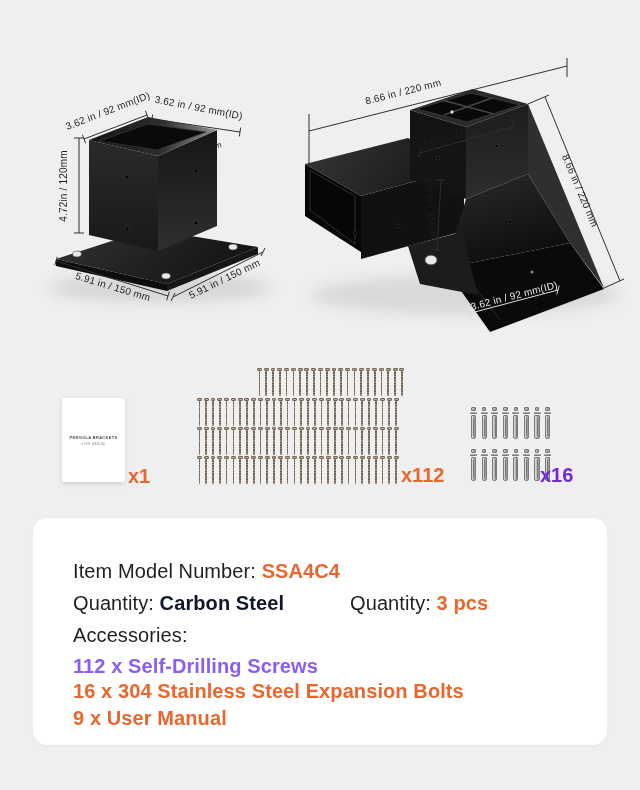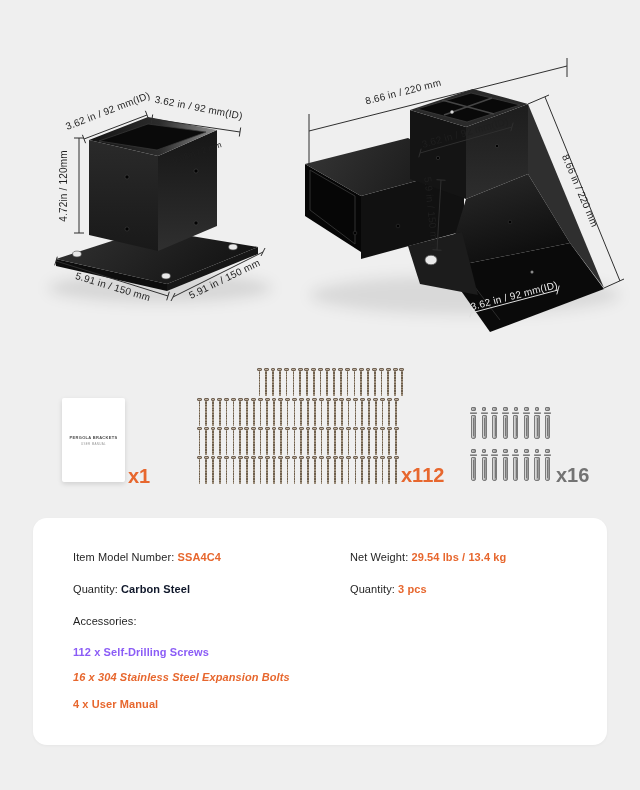--- a/index.html
+++ b/index.html
@@ -54,21 +54,21 @@
     position:absolute;font-size:20px;font-weight:bold;white-space:nowrap;
   }
 
   
   .spec-card{
     position:absolute;left:33px;top:518px;width:574px;height:227px;
     background:#ffffff;border-radius:14px;
     box-shadow:0 1px 3px rgba(0,0,0,.04);
   }
   .spec-line{
-    position:absolute;font-size:11px;color:#1f1f1f;white-space:nowrap;letter-spacing:.1px;
+    position:absolute;font-size:20px;color:#1f1f1f;white-space:nowrap;letter-spacing:.1px;margin-top:9px;
   }
   .spec-value{font-weight:bold;}
 </style>
 </head>
 <body>
 
 <svg width="640" height="520" viewBox="0 0 640 520" style="position:absolute;left:0;top:0;">
   <defs>
     <linearGradient id="gRimL" x1="0" y1="0" x2="1" y2="0">
       <stop offset="0" stop-color="#141414"></stop>
@@ -426,34 +426,31 @@
       <div class="bolt-nut"></div>
       <div class="bolt-washer"></div>
       <div class="bolt-body"></div>
     </div>
     <div class="bolt">
       <div class="bolt-nut"></div>
       <div class="bolt-washer"></div>
       <div class="bolt-body"></div>
     </div>
   </div>
-<span class="count-label accent" style="left: 556px; top: 464px; color: #737373;">x16</span>
+<span class="count-label accent" style="left: 540px; top: 464px; color: #6d28d9;">x16</span>
 
 <div class="spec-card">
   <div class="spec-line" style="left:40px;top:33px;">
     <span>Item Model Number: </span><span class="spec-value accent" style="color: rgb(231, 103, 46);">SSA4C4</span>
   </div>
   <div class="spec-line" style="left:40px;top:65px;">
     <span>Quantity: </span><span class="spec-value accent" style="color: #0f172a;">Carbon Steel</span>
   </div>
   <div class="spec-line" style="left:40px;top:97px;">
     <span>Accessories:</span>
   </div>
   <div class="spec-line spec-value accent" style="left: 40px; top: 128px; color: #8b5cf6;">112 x Self-Drilling Screws</div>
-  <div class="spec-line spec-value accent" style="left: 40px; top: 153px; color: rgb(231, 103, 46); font-style: italic;">16 x 304 Stainless Steel Expansion Bolts</div>
-  <div class="spec-line spec-value accent" style="left: 40px; top: 180px; color: rgb(231, 103, 46);">4 x User Manual</div>
-  <div class="spec-line" style="left:317px;top:33px;">
-    <span>Net Weight: </span><span class="spec-value accent" style="color: rgb(231, 103, 46);">29.54 lbs / 13.4 kg</span>
-  </div>
+  <div class="spec-line spec-value accent" style="left: 40px; top: 153px; color: rgb(231, 103, 46);">16 x 304 Stainless Steel Expansion Bolts</div>
+  <div class="spec-line spec-value accent" style="left: 40px; top: 180px; color: rgb(231, 103, 46);">9 x User Manual</div>
   <div class="spec-line" style="left:317px;top:65px;">
     <span>Quantity: </span><span class="spec-value accent" style="color: rgb(231, 103, 46);">3 pcs</span>
   </div>
 </div>
 
 </body></html>

